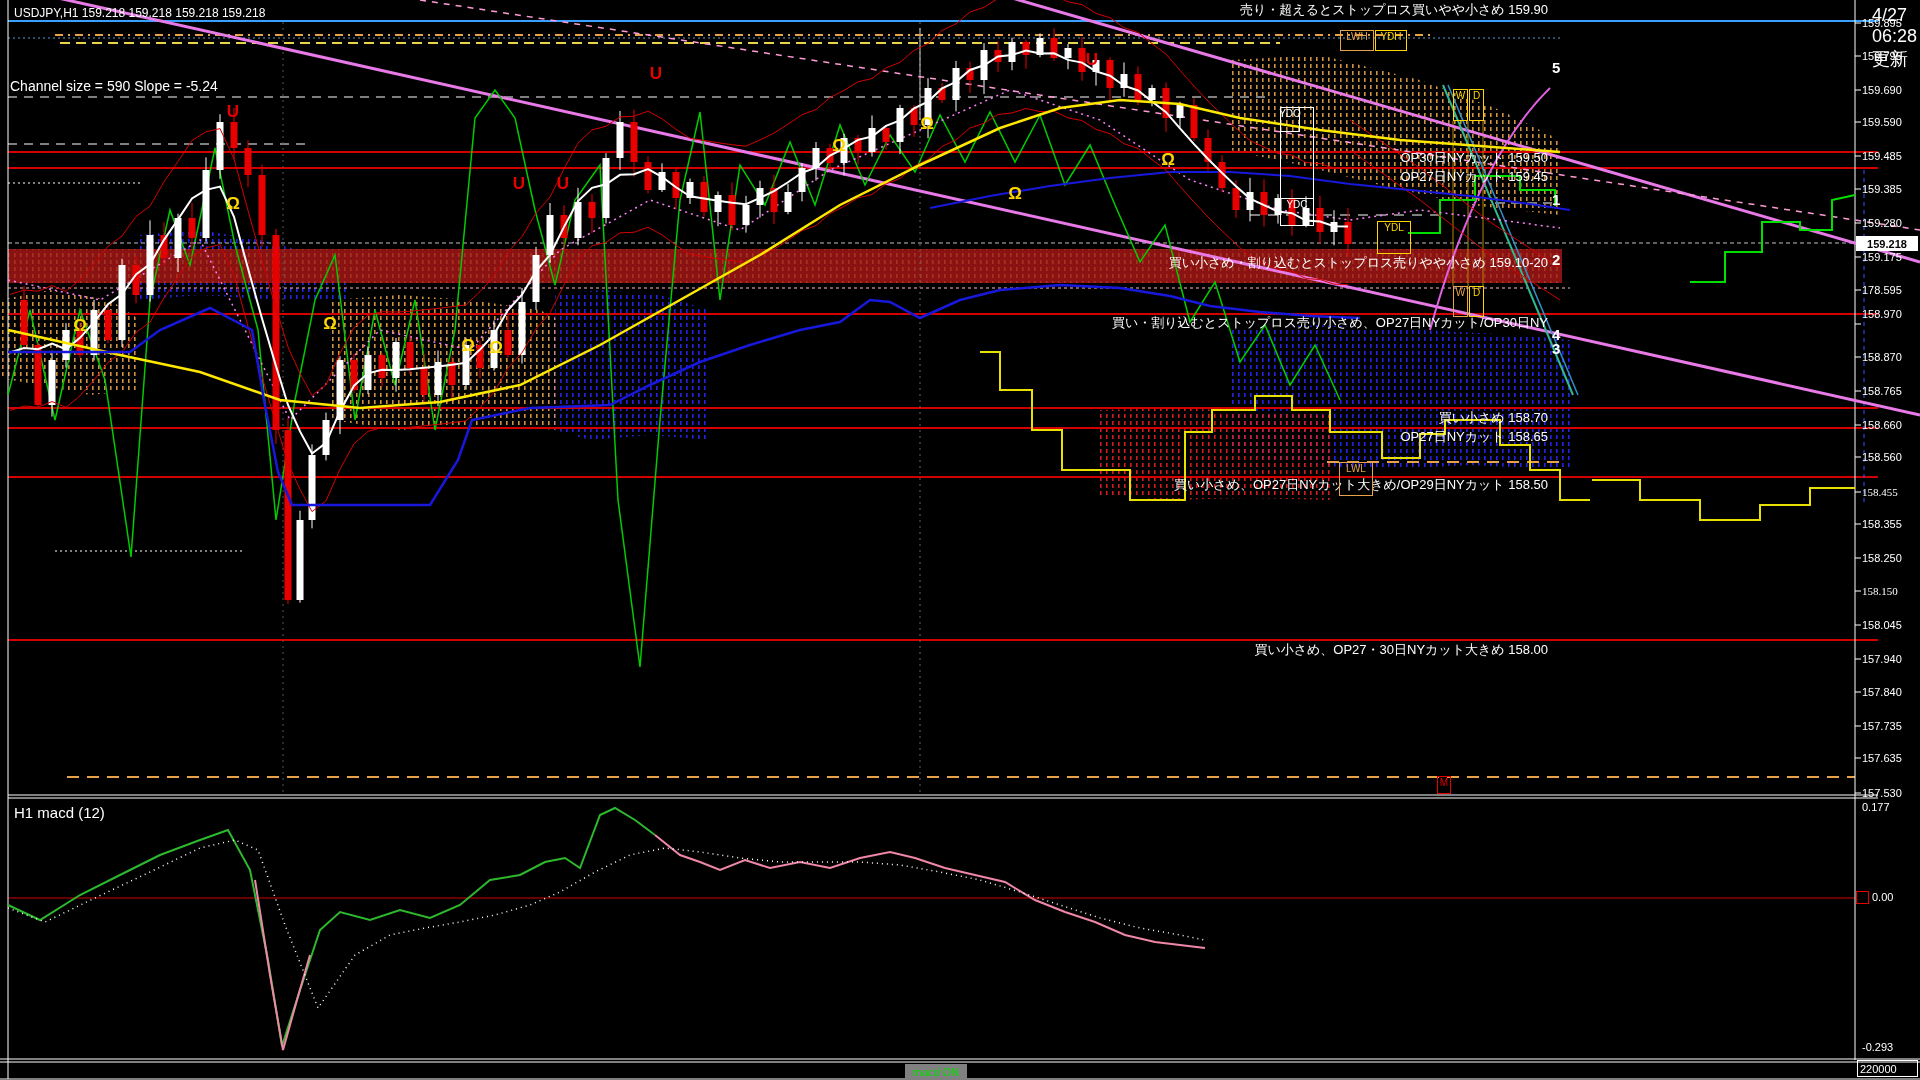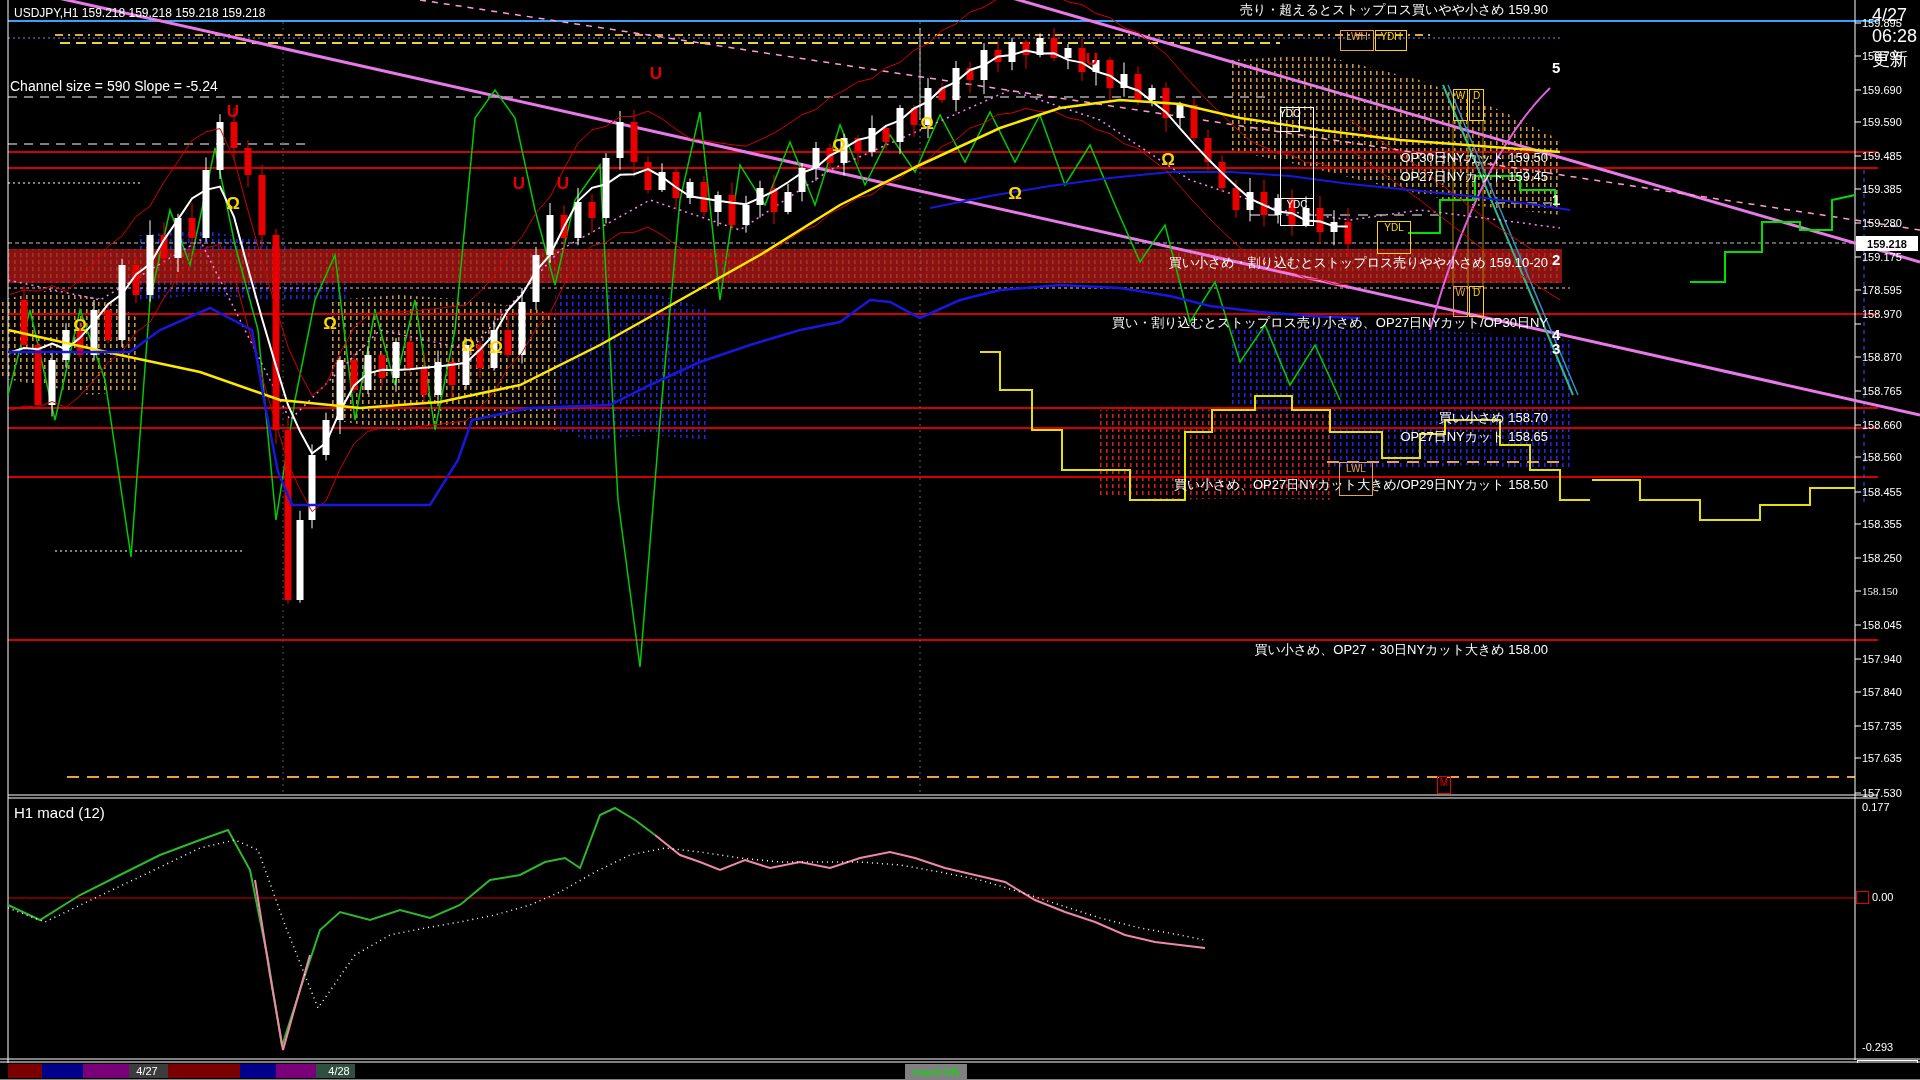--- a/index.html
+++ b/index.html
@@ -363,21 +363,21 @@
       <div class="axis-label" style="top: 150px;">159.485</div>
       <div class="axis-label" style="top: 183px;">159.385</div>
       <div class="axis-label" style="top: 217px;">159.280</div>
       <div class="axis-label" style="top: 251px;">159.175</div>
       <div class="axis-label" style="top: 284px;">178.595</div>
       <div class="axis-label" style="top: 308px;">158.970</div>
       <div class="axis-label" style="top: 351px;">158.870</div>
       <div class="axis-label" style="top: 385px;">158.765</div>
       <div class="axis-label" style="top: 419px;">158.660</div>
       <div class="axis-label" style="top: 451px;">158.560</div>
-      <div class="axis-label" style="top: 486px;">158.455</div>
+      <div class="axis-label" style="top: 486px; font-family: Liberation Serif, serif;">158.455</div>
       <div class="axis-label" style="top: 518px;">158.355</div>
       <div class="axis-label" style="top: 552px;">158.250</div>
       <div class="axis-label" style="top: 585px; font-family: Liberation Serif, serif;">158.150</div>
       <div class="axis-label" style="top: 619px;">158.045</div>
       <div class="axis-label" style="top: 653px;">157.940</div>
       <div class="axis-label" style="top: 686px;">157.840</div>
       <div class="axis-label" style="top: 720px;">157.735</div>
       <div class="axis-label" style="top: 752px;">157.635</div>
       <div class="axis-label" style="top: 787px;">157.530</div>
     </div>
@@ -431,30 +431,14 @@
       <div class="omega" style="left: 233px; top: 204px; color: rgb(255, 215, 0);">Ω</div>
       <div class="omega" style="left: 330px; top: 324px; color: rgb(255, 215, 0);">Ω</div>
       <div class="omega" style="left: 468px; top: 346px; color: rgb(255, 215, 0);">Ω</div>
       <div class="omega" style="left: 496px; top: 348px; color: rgb(255, 215, 0);">Ω</div>
       <div class="omega" style="left: 839px; top: 146px; color: rgb(255, 215, 0);">Ω</div>
       <div class="omega" style="left: 927px; top: 124px; color: rgb(255, 215, 0);">Ω</div>
       <div class="omega" style="left: 1015px; top: 194px; color: rgb(255, 215, 0);">Ω</div>
       <div class="omega" style="left: 1168px; top: 160px; color: rgb(255, 215, 0);">Ω</div>
     </div>
 
-  <div class="timeline">
-    <div id="tl-blocks">
-        <div class="tl-block" style="left: 8px; width: 34px; background: rgb(122, 0, 0);"></div>
-        <div class="tl-block" style="left: 42px; width: 41px; background: rgb(0, 0, 139);"></div>
-        <div class="tl-block" style="left: 83px; width: 46px; background: rgb(122, 0, 122);"></div>
-        <div class="tl-block" style="left: 129px; width: 39px; background: rgb(60, 60, 60);"></div>
-        <div class="tl-block" style="left: 168px; width: 72px; background: rgb(122, 0, 0);"></div>
-        <div class="tl-block" style="left: 240px; width: 36px; background: rgb(0, 0, 139);"></div>
-        <div class="tl-block" style="left: 276px; width: 40px; background: rgb(122, 0, 122);"></div>
-        <div class="tl-block" style="left: 316px; width: 39px; background: rgb(47, 79, 63);"></div>
-      </div>
-    <div id="tl-dates">
-        <div class="tl-date" style="left: 147px;">4/27</div>
-        <div class="tl-date" style="left: 339px;">4/28</div>
-      </div>
-  </div>
   <div class="macd-btn">macd ON</div>
 </div>
 
 </body></html>

